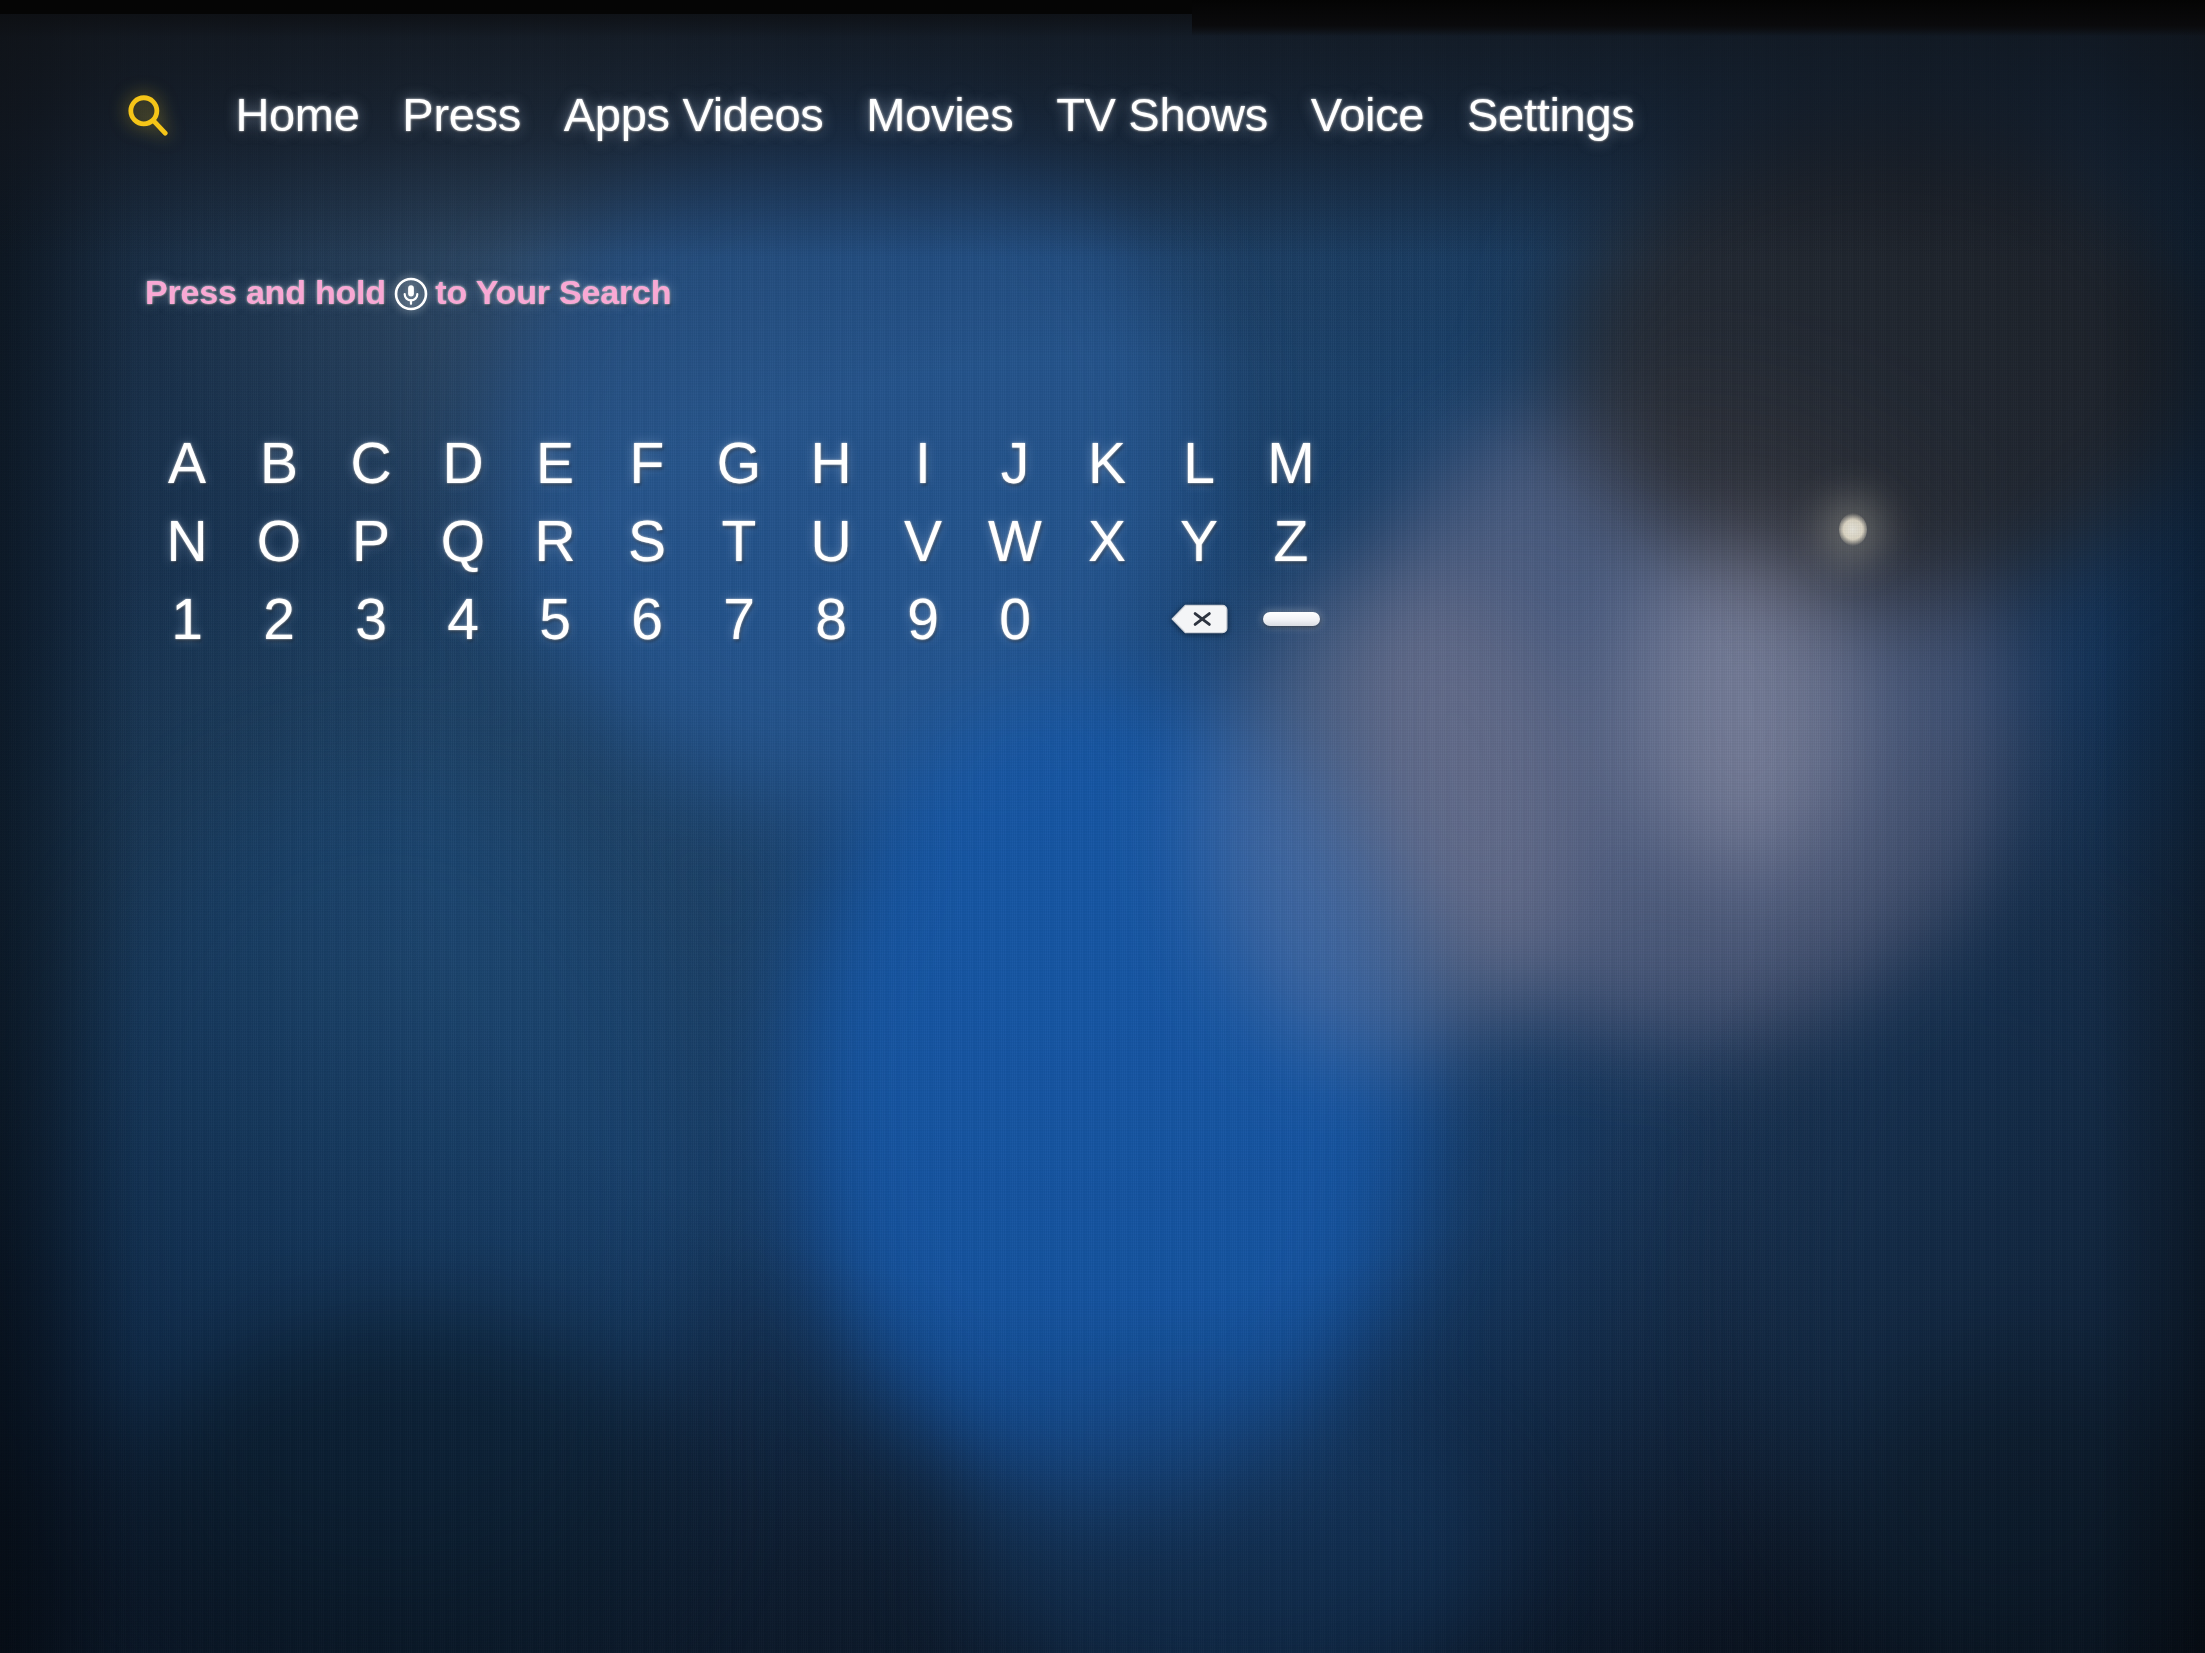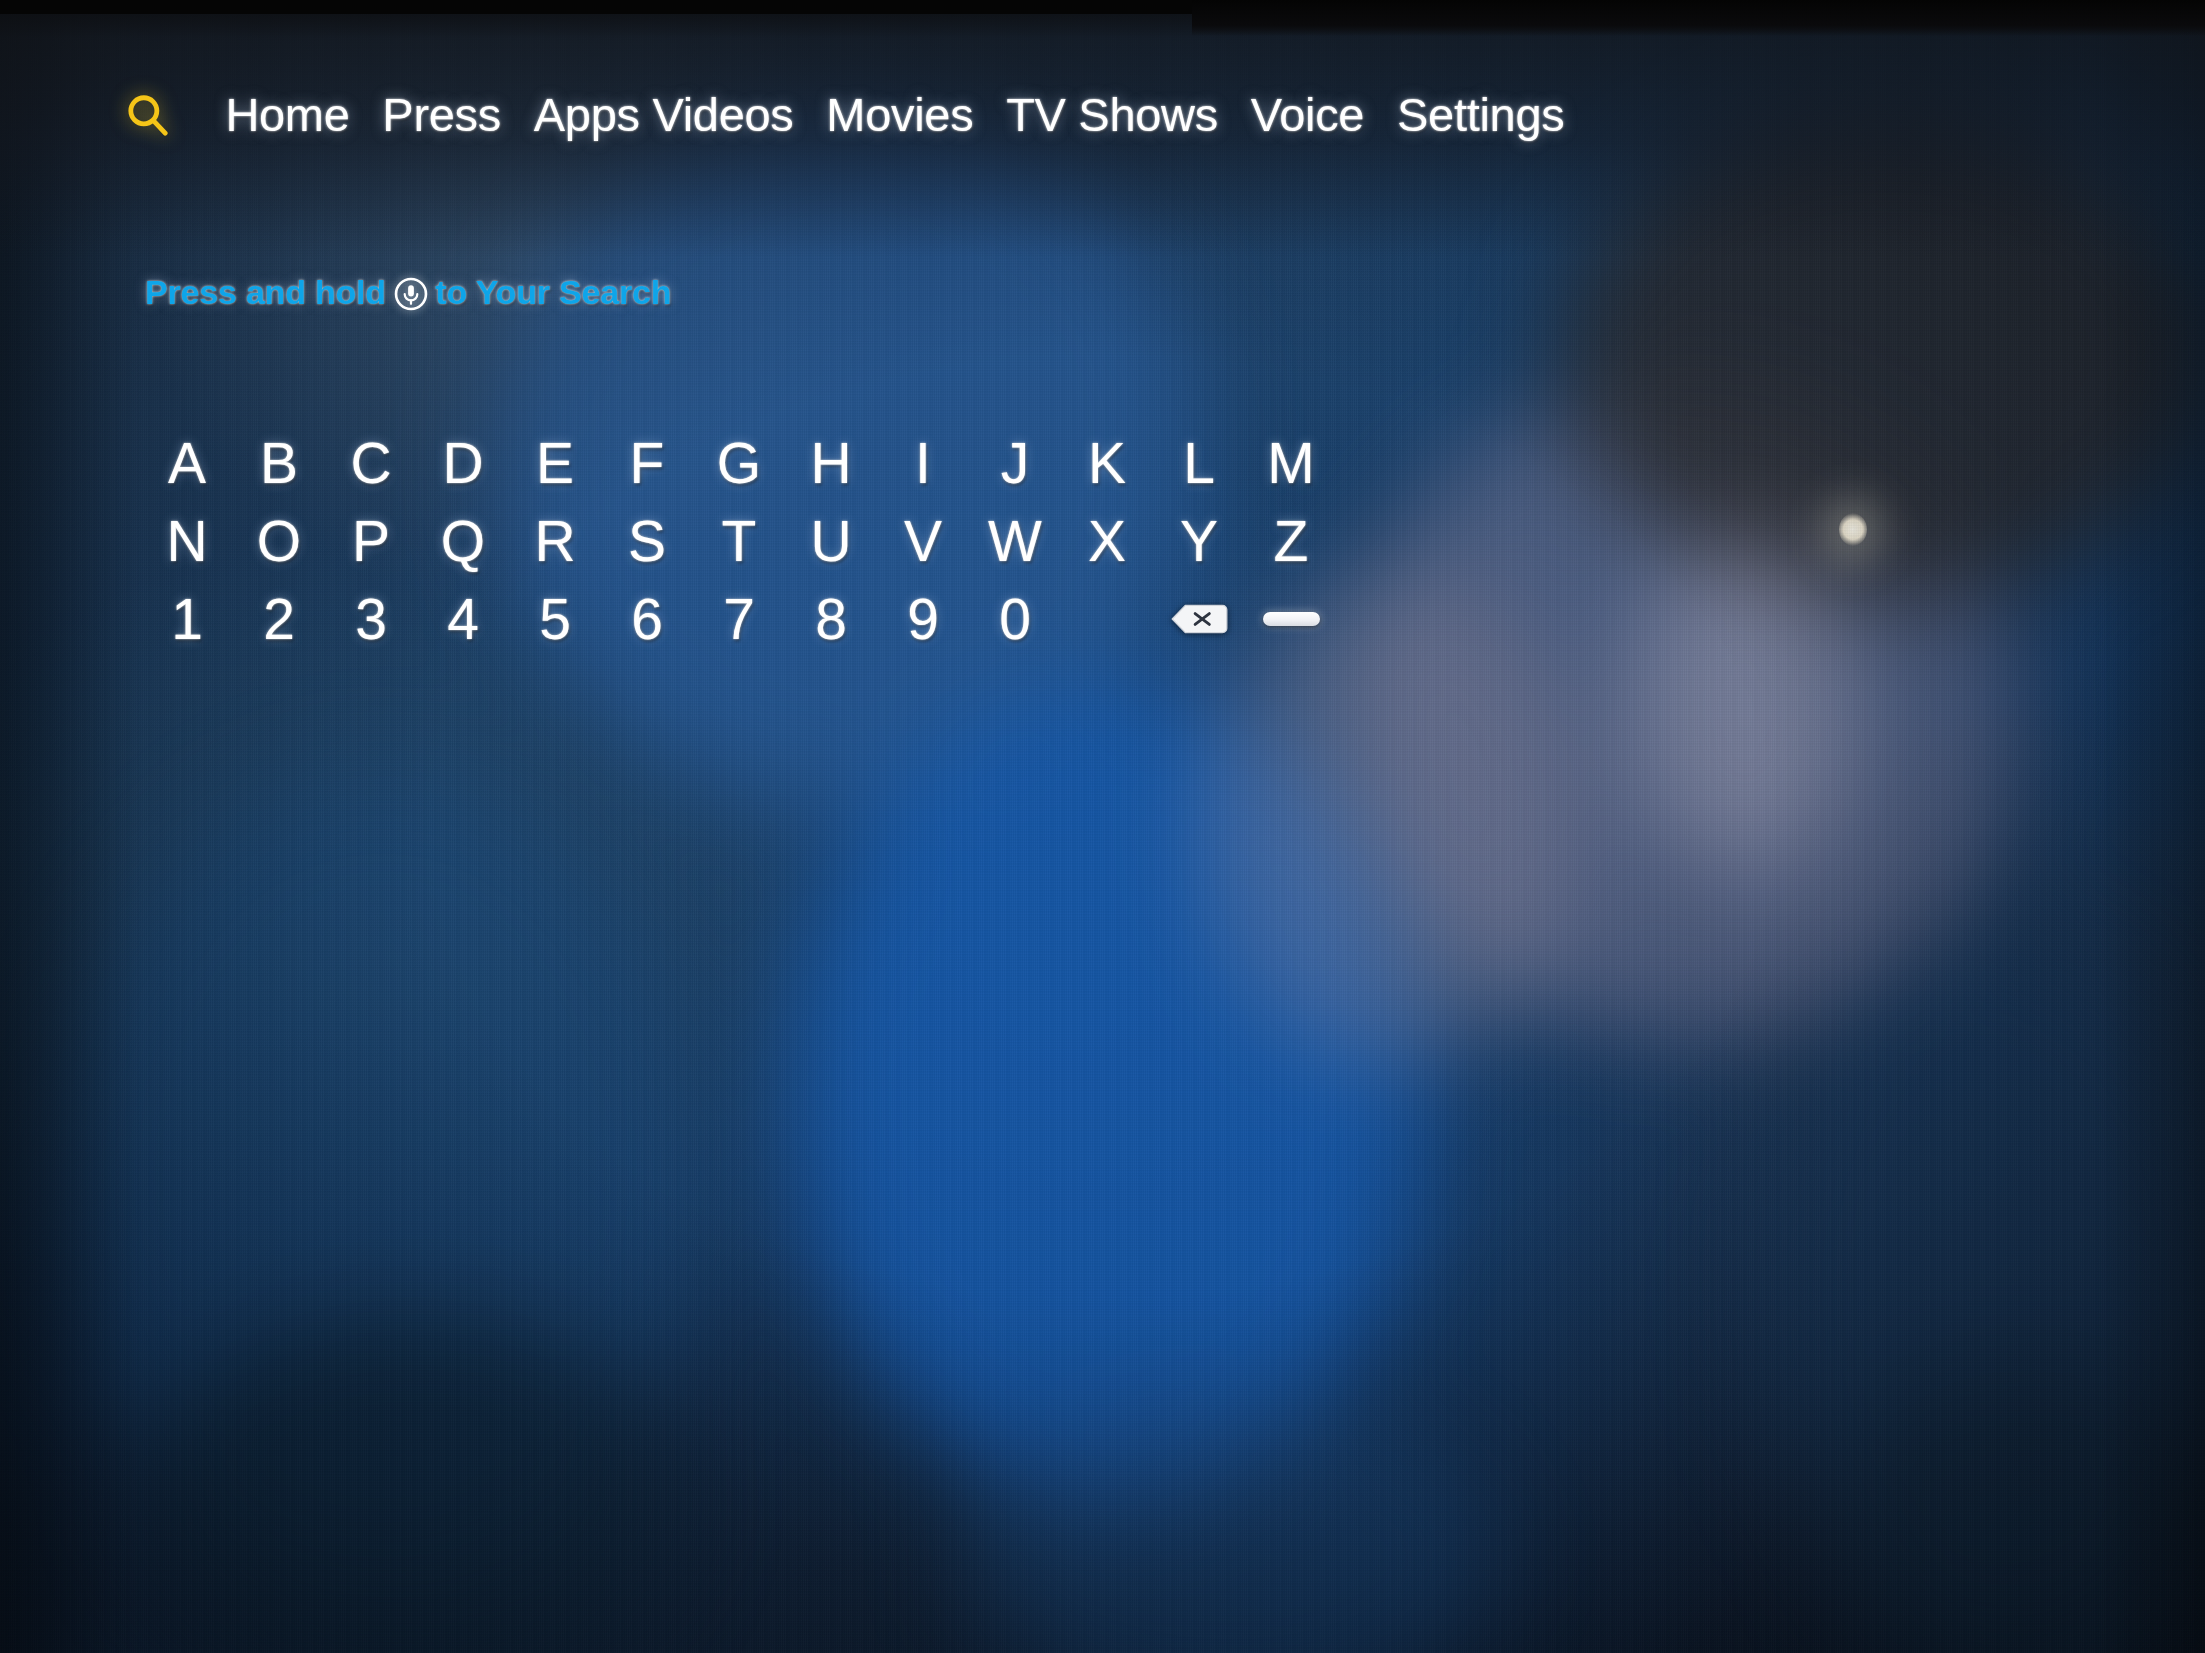--- a/index.html
+++ b/index.html
@@ -130,21 +130,21 @@
     inset: 0;
   }
 
   
   #navbar {
     position: absolute;
     left: 123px;
     top: 82px;
     display: flex;
     align-items: center;
-    gap: 0;
+    gap: 10px;
   }
   #search-icon-wrap {
     width: 65px;
     height: 61px;
     display: flex;
     align-items: center;
     justify-content: flex-start;
     margin-right: 21px;
     margin-top: 3.3px;
   }
@@ -166,21 +166,21 @@
        1.1px 1.6px 3.3px rgba(0,0,0,0.55);
   }
 
   
   #voice-hint {
     position: absolute;
     left: 145px;
     top: 273px;
     display: flex;
     align-items: center;
-    color: #0ea5e9;
+    color: #f9a8d4;
     font-size: 34px;
     font-weight: 700;
     letter-spacing: -0.2px;
     white-space: nowrap;
     text-shadow:
       0 0 2.7px rgba(255,255,255,0.8),
       0 0 12px rgba(180,200,230,0.5),
       1.1px 1.6px 3.3px rgba(0,0,0,0.55);
   }
   #voice-hint .mic-badge {

